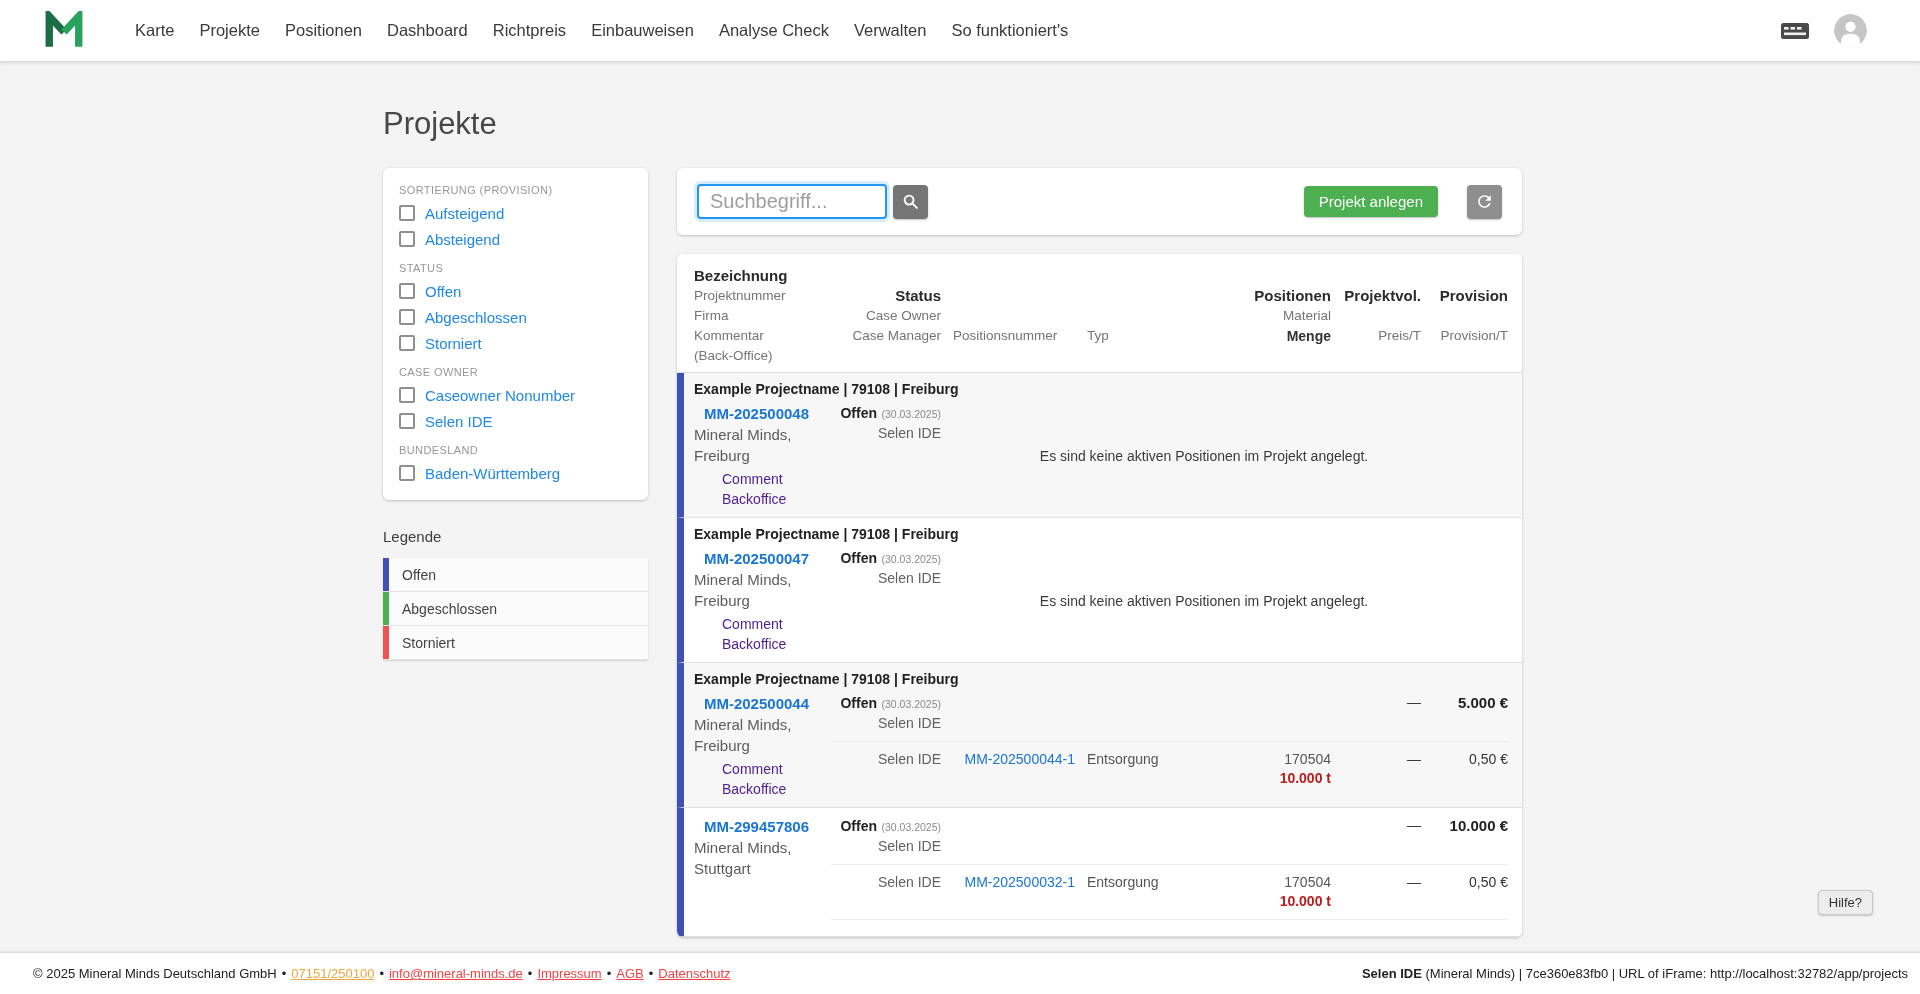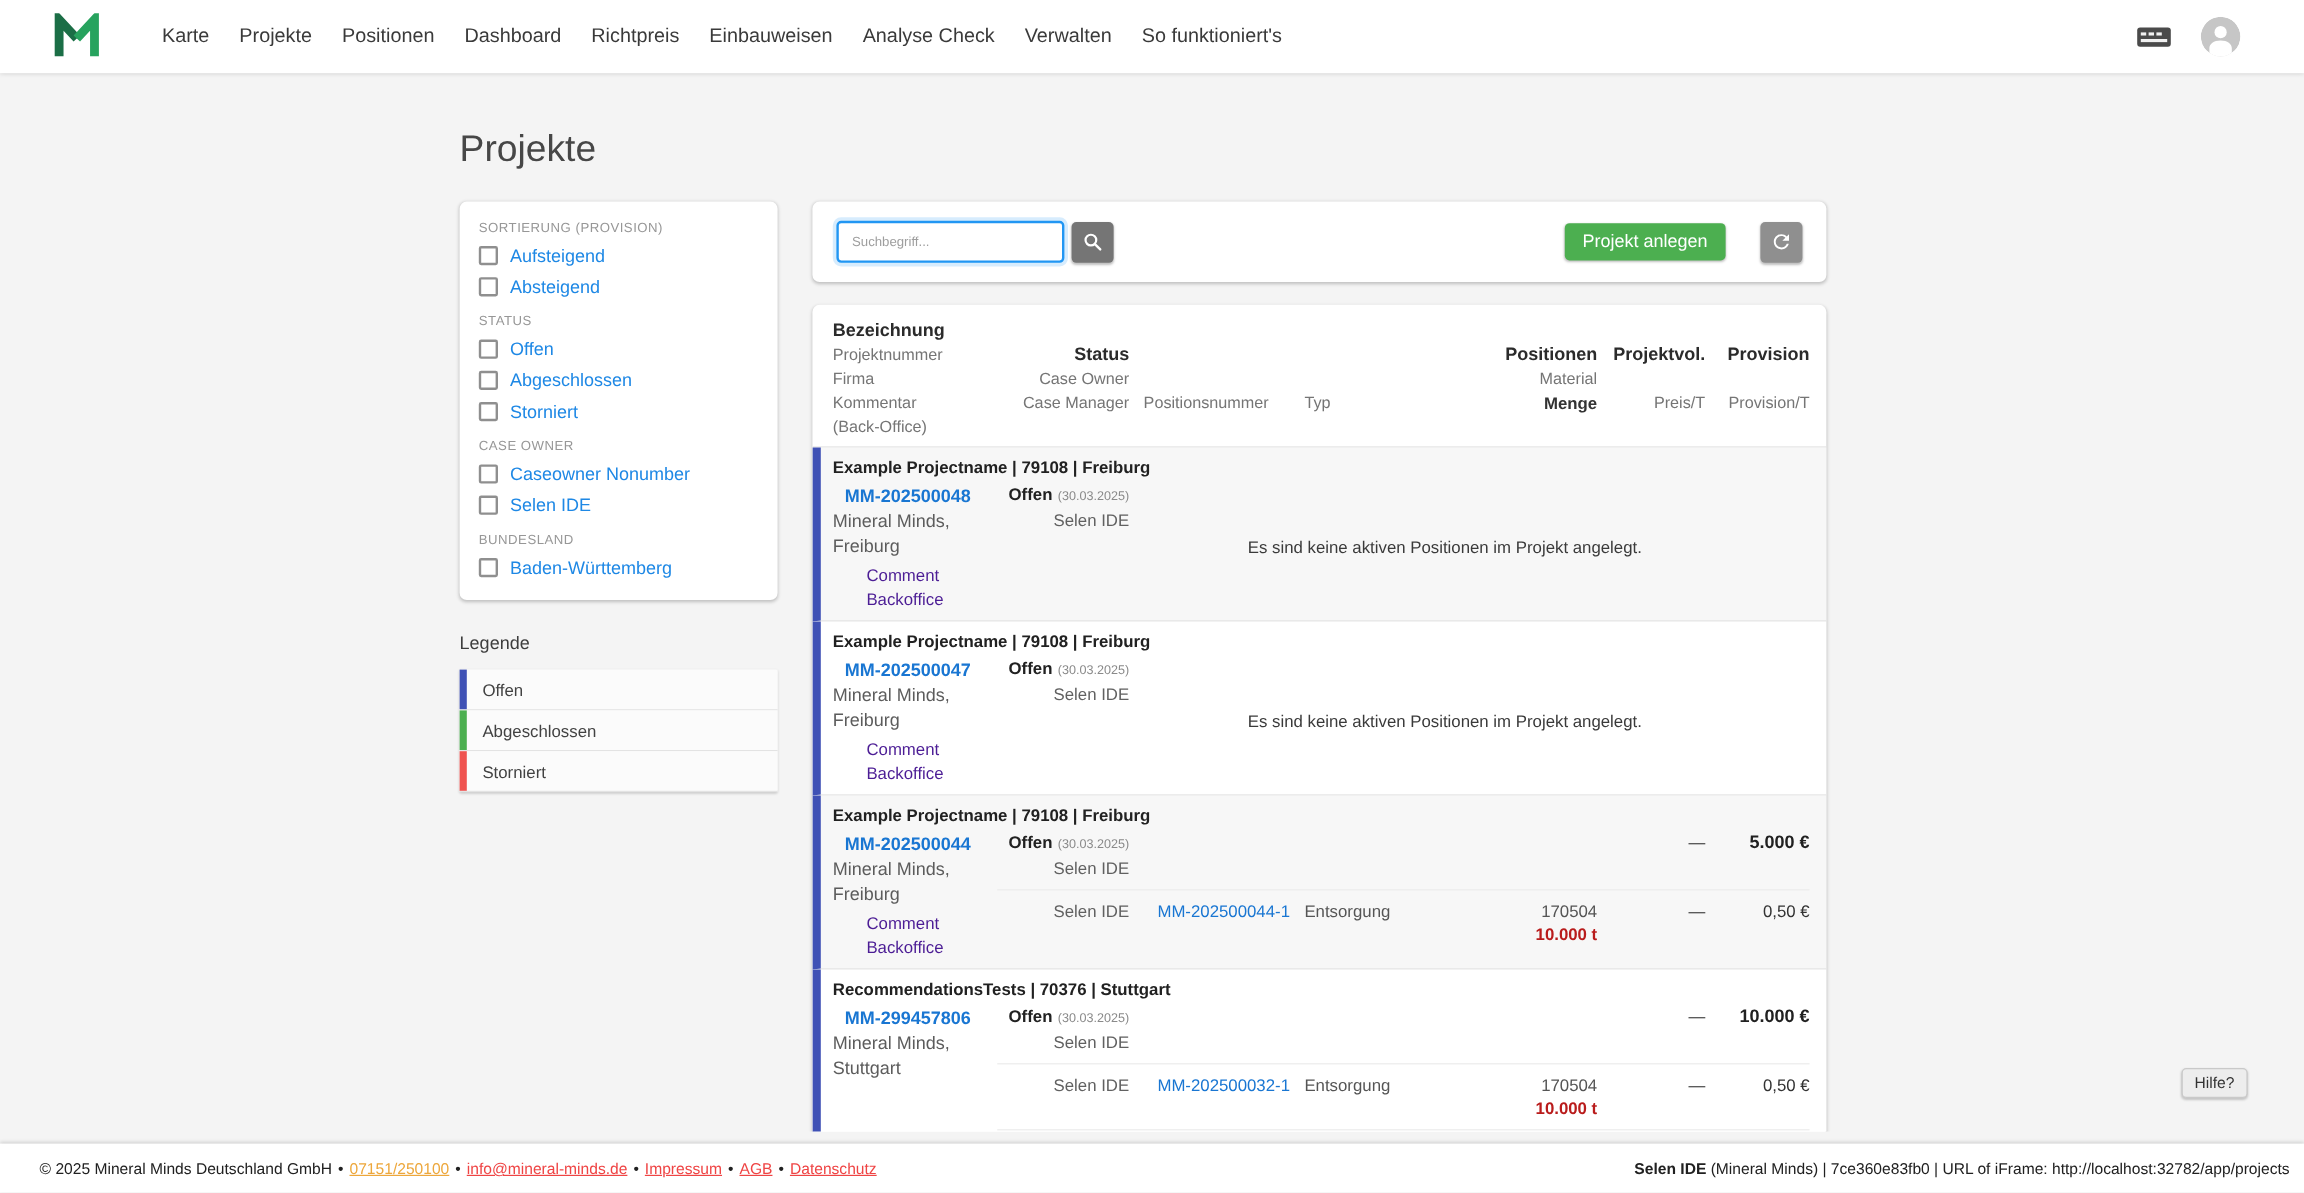--- a/index.html
+++ b/index.html
@@ -56,21 +56,21 @@
     position:relative; display:flex; align-items:center; height:34px;
     border-bottom:1px solid #e3e3e3; padding-left:19px; background:#fbfbfb;
   }
   .legend-bar { position:absolute; left:0; top:0; bottom:0; width:6px; }
   .legend-label { font-size:14px; color:#424242; }
 
   
   .search-card { display:flex; align-items:center; padding:16px 20px; margin-bottom:19px; }
   .search-input {
     width:190px; height:35px; border:2px solid #2196f3; border-radius:4px;
-    padding:0 11px; font-size:11px; outline:none; color:#333;
+    padding:0 11px; font-size:20px; outline:none; color:#333;
     box-shadow:0 0 0 3px rgba(33,150,243,.18);
     font-family:"Liberation Sans", sans-serif;
   }
   .search-input::placeholder { color:#9e9e9e; }
   .icon-btn {
     width:35px; height:34px; border:none; border-radius:4px; cursor:pointer;
     display:flex; align-items:center; justify-content:center;
     box-shadow:0 1px 2px rgba(0,0,0,.25);
   }
   .search-btn { background:#757575; margin-left:6px; }
@@ -394,21 +394,20 @@
                   <div class="mat-menge">10.000 t</div>
                 </div>
                 <div class="cell-r dash">—</div>
                 <div class="cell-r">0,50 €</div>
               </div>
             </div>
           </div>
         </div>
 
         <div class="project" style="border-left-color: rgb(63, 81, 181);">
-          <div class="p-title">RecommendationsTests | 70376 | Stuttgart</div>
           <div class="p-body">
             <div class="c1">
               <div class="p-number">MM-299457806</div>
               <div class="p-sub">Mineral Minds,</div>
               <div class="p-sub">Stuttgart</div>
             </div>
             <div class="p-rest">
               <div class="rest-row">
                 <div class="status-cell">
                   <div class="status-line"><span class="status-name">Offen</span> <span class="status-date">(30.03.2025)</span></div>

